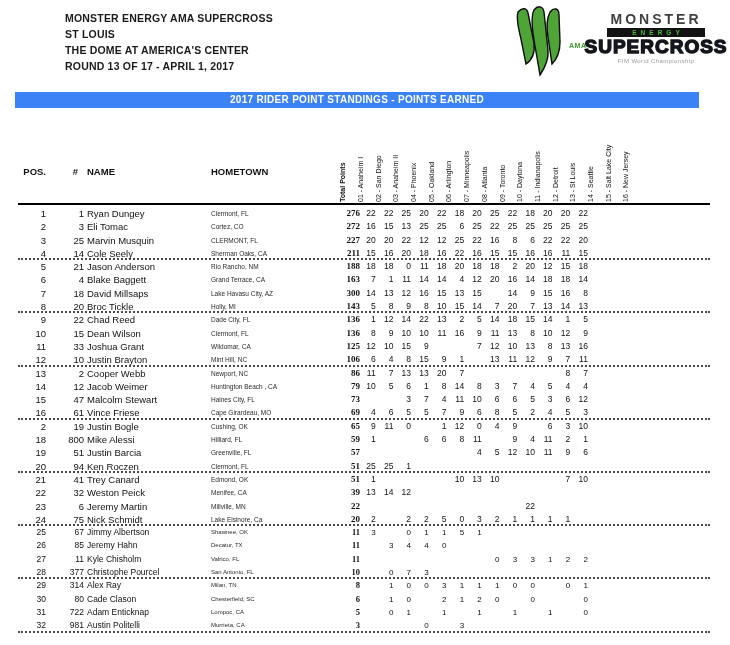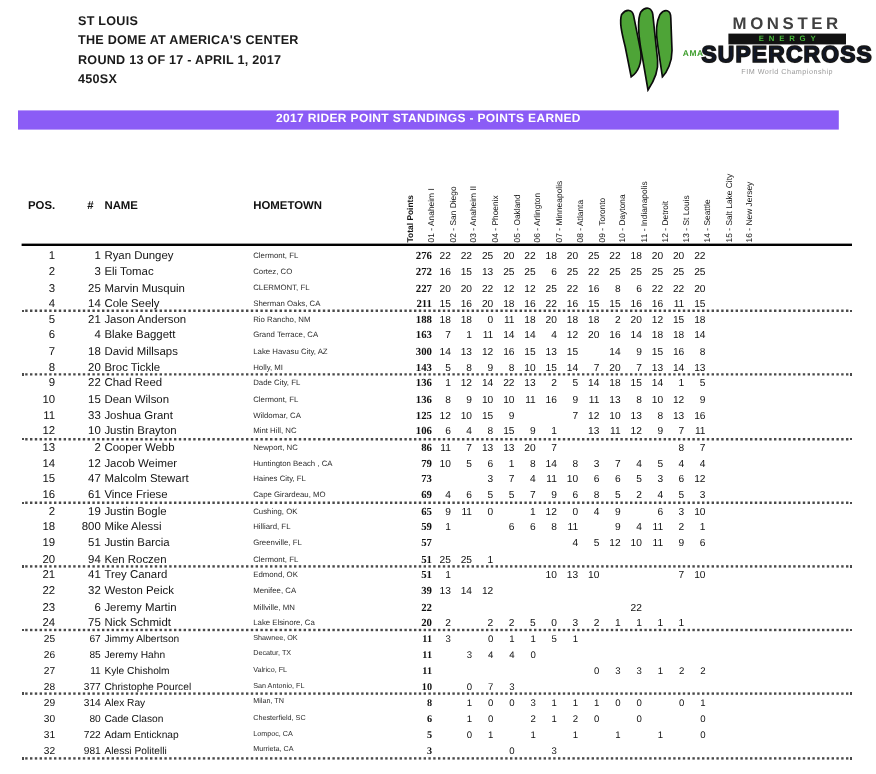--- a/index.html
+++ b/index.html
@@ -16,21 +16,21 @@
   .logo { position:absolute; left:503px; top:2px; width:226px; height:84px; }
   .logo .claw { position:absolute; left:10px; top:3px; }
   .logo .ama { position:absolute; left:66px; top:40px; color:#3d9e2c; font-size:7px; font-weight:bold; letter-spacing:.5px; }
   .logo .ltext { position:absolute; left:78px; top:9px; width:150px; text-align:center; }
   .monster-word { font-size:14px; font-weight:bold; letter-spacing:3px; color:#404040; }
   .energy-strip { margin:1px auto 1px auto; width:98px; background:#121212; color:#49b83a; font-size:6.5px; font-weight:bold; letter-spacing:4px; padding:1px 0 1px 4px; }
   .supercross-word { font-size:19px; font-weight:bold; letter-spacing:1px; line-height:18px; color:#0f172a; -webkit-text-stroke:1.3px #161616; text-shadow:0 0 1px #161616; }
   .fim { font-size:6px; color:#9a9a9a; margin-top:2px; letter-spacing:.4px; }
 
   
-  .title-bar { position:absolute; left:15px; top:92px; width:684px; height:16px; background:#8b5cf6; color:#fff; font-weight:bold; font-size:10px; line-height:16px; text-align:center; letter-spacing:.3px; }
+  .title-bar { position:absolute; left:15px; top:92px; width:684px; height:16px; background:#3b82f6; color:#fff; font-weight:bold; font-size:10px; line-height:16px; text-align:center; letter-spacing:.3px; }
 
   
   .table-header { position:absolute; left:18px; top:141px; width:692px; height:64px; display:flex; align-items:center; border-bottom:2.5px solid #000; }
   .hcell-pos  { width:28px; text-align:right; font-weight:bold; font-size:9.5px; line-height:12px; }
   .hcell-num  { width:38px; text-align:right; font-weight:bold; font-size:9.5px; line-height:12px; padding-right:6px; }
   .hcell-name { width:127px; padding-left:3px; font-weight:bold; font-size:9.5px; line-height:12px; }
   .hcell-home { width:122px; font-weight:bold; font-size:9.5px; line-height:12px; }
   .hcell-total{ width:27px; position:relative; height:64px; }
   .hcell-race { width:17.7px; position:relative; height:64px; }
   .vlabel { position:absolute; bottom:2px; left:4px; transform-origin:0 100%; transform:rotate(-90deg); white-space:nowrap; font-size:7px; color:#111; }
@@ -49,24 +49,24 @@
   .c-tail { flex:1; }
   .trow.sm .c-pos, .trow.sm .c-num, .trow.sm .c-name { font-size:8.5px; }
   .trow.sm .c-home { font-size:6px; }
   .trow.sm .c-total { font-size:8.5px; }
   .trow.sm .c-race { font-size:8px; }
 </style>
 </head>
 <body>
 
 <div class="event-header">
+  <div>MONSTER ENERGY AMA SUPERCROSS</div>
   <div>ST LOUIS</div>
   <div>THE DOME AT AMERICA'S CENTER</div>
   <div>ROUND 13 OF 17 - APRIL 1, 2017</div>
-  <div>450SX</div>
 </div>
 
 <div class="logo">
   <svg class="claw" width="54" height="74" viewBox="0 0 54 74">
     <path d="M5,7 C9,2 14,3 15,8 L21,38 C22,47 19,55 13,59 L8,34 C5,22 3,13 5,7 Z" fill="#4ea437" stroke="#0c0c0c" stroke-width="1.4"></path>
     <path d="M21,5 C25,0 30,1 31,7 L35,45 C36,55 31,64 27,70 L22,41 C19,25 18,11 21,5 Z" fill="#4ea437" stroke="#0c0c0c" stroke-width="1.4"></path>
     <path d="M37,7 C41,2 46,3 46,10 L47,37 C47,47 43,55 39,59 L35,32 C33,20 34,13 37,7 Z" fill="#4ea437" stroke="#0c0c0c" stroke-width="1.4"></path>
   </svg>
   <span class="ama">AMA</span>
   <div class="ltext">
@@ -880,21 +880,21 @@
       <div class="c-race"></div>
       <div class="c-race">0</div>
       <div class="c-race"></div>
       <div class="c-race"></div>
       <div class="c-race"></div>
       <div class="c-tail"></div>
     </div>
     <div class="trow group-end sm">
       <div class="c-pos">32</div>
       <div class="c-num">981</div>
-      <div class="c-name">Alessi Politelli</div>
+      <div class="c-name">Austin Politelli</div>
       <div class="c-home">Murrieta, CA</div>
       <div class="c-total">3</div>
       <div class="c-race"></div>
       <div class="c-race"></div>
       <div class="c-race"></div>
       <div class="c-race">0</div>
       <div class="c-race"></div>
       <div class="c-race">3</div>
       <div class="c-race"></div>
       <div class="c-race"></div>

